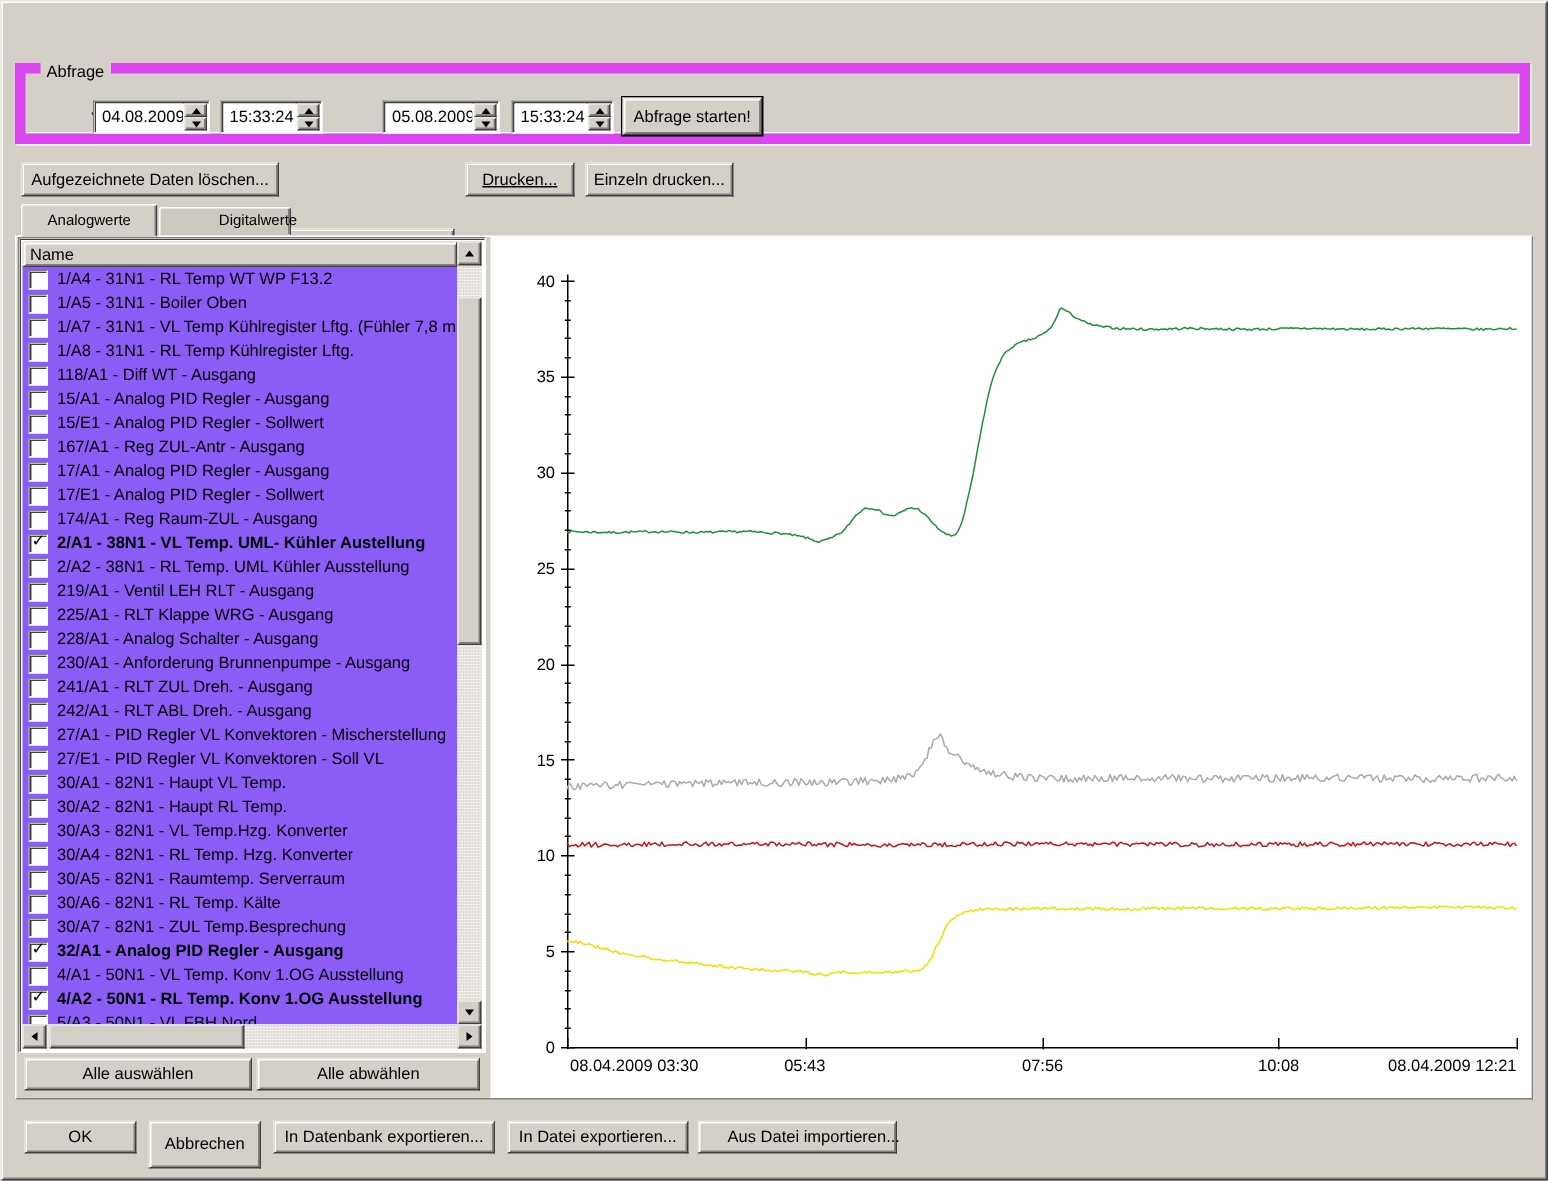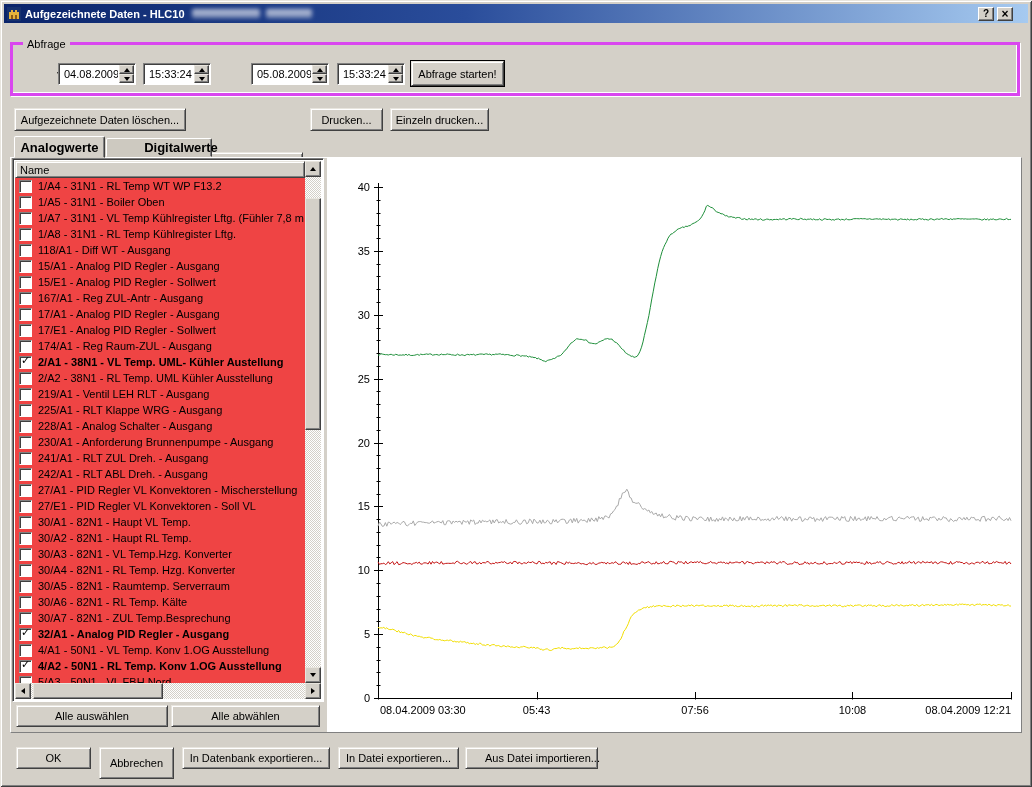--- a/index.html
+++ b/index.html
@@ -22,49 +22,49 @@
   #btn-help{right:34px;} #btn-close{right:15px;}
   
   .btn{position:absolute;background:#d4d0c8;border:1px solid;border-color:#e8e5de #404040 #404040 #e8e5de;
     box-shadow:inset 1px 1px 0 #ffffff, inset -1px -1px 0 #808080;
     font-size:11px;color:#000;display:flex;align-items:center;justify-content:center;padding:0;white-space:nowrap;}
   .btn-default{box-shadow:0 0 0 1px #000, inset 1px 1px 0 #ffffff, inset -1px -1px 0 #808080;}
   .sunken{background:#fff;border:1px solid;border-color:#808080 #ffffff #ffffff #808080;
     box-shadow:inset 1px 1px 0 #404040;}
   
   #groupbox{position:absolute;left:10px;top:42px;width:1010px;height:54px;
-    border:3px solid #d946ef;box-shadow:inset -1px -1px 0 #ffffff, 1px 1px 0 #ffffff;}
+    border:7px solid #d946ef;box-shadow:inset -1px -1px 0 #ffffff, 1px 1px 0 #ffffff;}
   #groupbox .group-label{position:absolute;left:10px;top:-7px;background:#d4d0c8;padding:0 4px;font-size:11px;}
   .fld-label{position:absolute;font-size:15px;margin-left:32px;}
   .field{position:absolute;height:22px;}
   .field input{position:absolute;left:1px;top:1px;right:17px;bottom:1px;width:calc(100% - 18px);
     border:0;outline:0;background:#fff;font-size:11px;padding:0 0 0 4px;}
   .spin{position:absolute;right:1px;top:1px;width:15px;height:18px;}
   .sb{position:absolute;left:0;width:15px;height:9px;background:#d4d0c8;
     border:1px solid;border-color:#e8e5de #404040 #404040 #e8e5de;
     box-shadow:inset -1px -1px 0 #808080;display:flex;align-items:center;justify-content:center;}
   .sb.up{top:0;} .sb.dn{top:9px;}
   .tri-up{width:0;height:0;border-left:3px solid transparent;border-right:3px solid transparent;border-bottom:4px solid #000;}
   .tri-down{width:0;height:0;border-left:3px solid transparent;border-right:3px solid transparent;border-top:4px solid #000;}
   .tri-left{width:0;height:0;border-top:3px solid transparent;border-bottom:3px solid transparent;border-right:4px solid #000;}
   .tri-right{width:0;height:0;border-top:3px solid transparent;border-bottom:3px solid transparent;border-left:4px solid #000;}
   
   .tab{position:absolute;background:#d4d0c8;border:1px solid;border-color:#ffffff #404040 transparent #ffffff;
-    box-shadow:inset -1px 0 0 #808080;font-size:13px;display:flex;align-items:center;justify-content:center;
-    border-radius:2px 2px 0 0;font-weight:bold;}
+    box-shadow:inset -1px 0 0 #808080;font-size:10px;display:flex;align-items:center;justify-content:center;
+    border-radius:2px 2px 0 0;}
   #tab-analog{left:14px;top:136px;width:91px;height:22px;z-index:3;}
-  #tab-digital{left:106px;top:138px;width:106px;height:19px;z-index:1;background:#cdc9c0;padding-left:44px;}
+  #tab-digital{left:106px;top:138px;width:88px;height:19px;z-index:1;background:#cdc9c0;padding-left:44px;}
   #tab-panel{position:absolute;left:10px;top:157px;width:1012px;height:576px;
     border:1px solid;border-color:#ffffff #808080 #808080 #ffffff;background:#d4d0c8;z-index:2;}
   
   #listbox{position:absolute;left:12px;top:158px;width:312px;height:544px;z-index:4;}
   #list-header{position:absolute;left:2px;top:2px;width:290px;height:17px;background:#d4d0c8;
     border:1px solid;border-color:#e8e5de #404040 #404040 #e8e5de;box-shadow:inset 1px 1px 0 #ffffff, inset -1px -1px 0 #808080;
     font-size:11px;display:flex;align-items:center;padding-left:4px;}
-  #list-rows{position:absolute;left:2px;top:19px;right:18px;bottom:18px;overflow:hidden;background:#ef4444;}
+  #list-rows{position:absolute;left:2px;top:19px;right:18px;bottom:18px;overflow:hidden;background:#8b5cf6;}
   .row{height:16px;display:flex;align-items:center;padding-left:4px;white-space:nowrap;}
   .cb{flex:0 0 13px;width:13px;height:13px;background:#fff;margin-right:6px;position:relative;
     border:1px solid;border-color:#808080 #ffffff #ffffff #808080;box-shadow:inset 1px 1px 0 #404040;}
   .cb.checked::after{content:"✓";position:absolute;left:1px;top:-3px;font:bold 11px "DejaVu Sans",sans-serif;color:#000;}
   .row .lab{font-size:11px;overflow:hidden;}
   .row.checked .lab{font-weight:bold;}
   .sb-track{background-color:#efede5;background-image:repeating-conic-gradient(#ffffff 0% 25%,#d4d0c8 25% 50%);background-size:2px 2px;}
   #vscroll{position:absolute;right:2px;top:2px;width:16px;bottom:18px;}
   #hscroll{position:absolute;left:2px;right:2px;bottom:2px;height:16px;}
   .sb-btn{position:absolute;background:#d4d0c8;border:1px solid;border-color:#e8e5de #404040 #404040 #e8e5de;
@@ -72,38 +72,20 @@
   .sb-thumb{position:absolute;background:#d4d0c8;border:1px solid;border-color:#e8e5de #404040 #404040 #e8e5de;
     box-shadow:inset -1px -1px 0 #808080;}
   
   #chart-panel{position:absolute;left:327px;top:158px;width:694px;height:574px;background:#ffffff;z-index:4;}
 </style>
 </head>
 <body>
 
 <div id="window">
 
-  <div id="titlebar">
-    <span style="display:inline-flex;">
-      <svg width="14" height="14" viewBox="0 0 14 14">
-        <rect x="0" y="0" width="14" height="14" fill="#16316e"></rect>
-        <path d="M2 12 V5 h2 V3 h2 v2 h2 V3 h2 v2 h2 v7 z" fill="#e2b33c"></path>
-        <path d="M4 12 V8 h2 v4 z M8 12 V8 h2 v4 z" fill="#8a5a14"></path>
-      </svg>
-    </span>
-    <span class="title-text">Aufgezeichnete Daten - HLC10</span>
-    <span class="redact r1"></span>
-    <span class="redact r2"></span>
-    <div class="tb-btn" id="btn-help">
-      <span>?</span>
-    </div>
-    <div class="tb-btn" id="btn-close">
-      <span style="font-size:12px;">×</span>
-    </div>
-  </div>
 
   <div id="groupbox">
     <span class="group-label">Abfrage</span>
     <span class="fld-label" style="left:12px;top:23px;">Von:</span>
     <div class="field sunken" style="left:45px;top:18px;width:78px;">
       <input value="04.08.2009" style="">
       <div class="spin">
         <div class="sb up">
             <i class="tri-up"></i>
           </div>
@@ -144,21 +126,21 @@
         <div class="sb dn">
             <i class="tri-down"></i>
           </div>
       </div>
     </div>
     <button class="btn btn-default" style="left:398px;top:16px;width:93px;height:25px;">Abfrage starten!</button>
   </div>
 
   <button class="btn" style="left:14px;top:108px;width:172px;height:23px;">Aufgezeichnete Daten löschen...</button>
   <button class="btn" style="left:192px;top:108px;width:111px;height:23px;margin-top:44px;">Namen zurücksetzen</button>
-  <button class="btn" style="left:310px;top:108px;width:73px;height:23px;">Drucken...</button>
+  <button class="btn" style="left:310px;top:108px;width:73px;height:23px;text-decoration:underline;">Drucken...</button>
   <button class="btn" style="left:390px;top:108px;width:99px;height:23px;">Einzeln drucken...</button>
 
   <div class="tab" id="tab-analog">Analogwerte</div>
   <div class="tab" id="tab-digital">Digitalwerte</div>
   <div id="tab-panel"></div>
 
   <div id="listbox" class="sunken">
     <div id="list-header">Name</div>
     <div id="list-rows">
         <div class="row">

